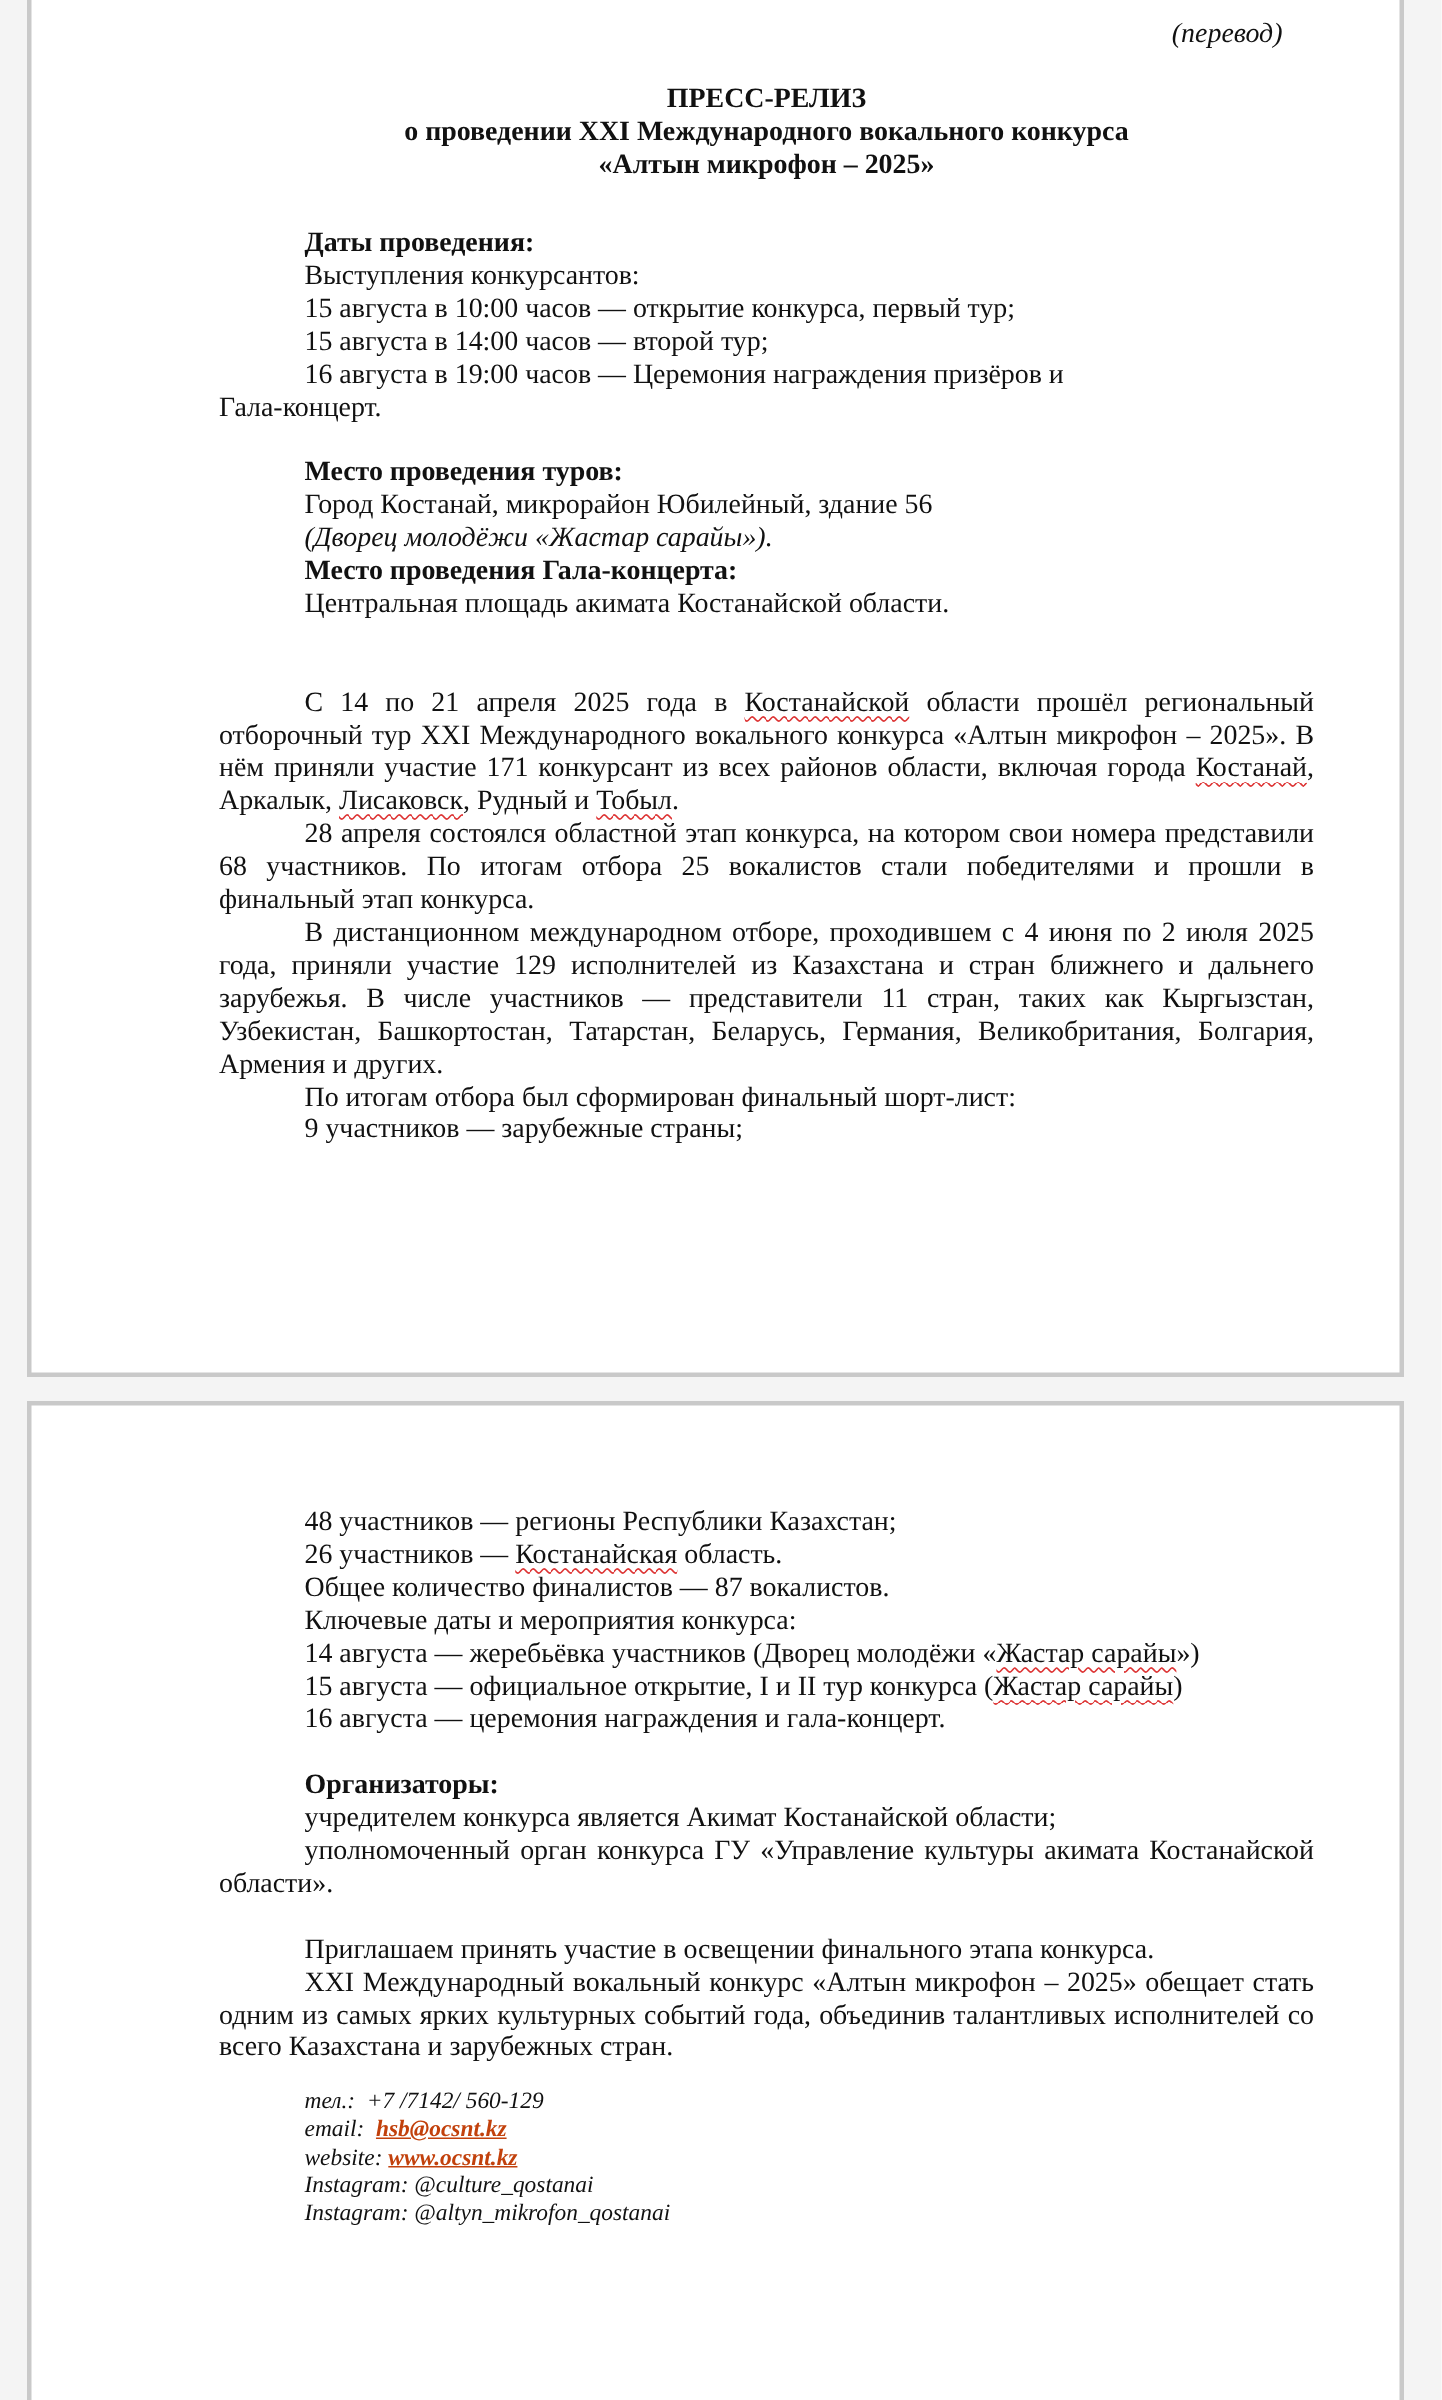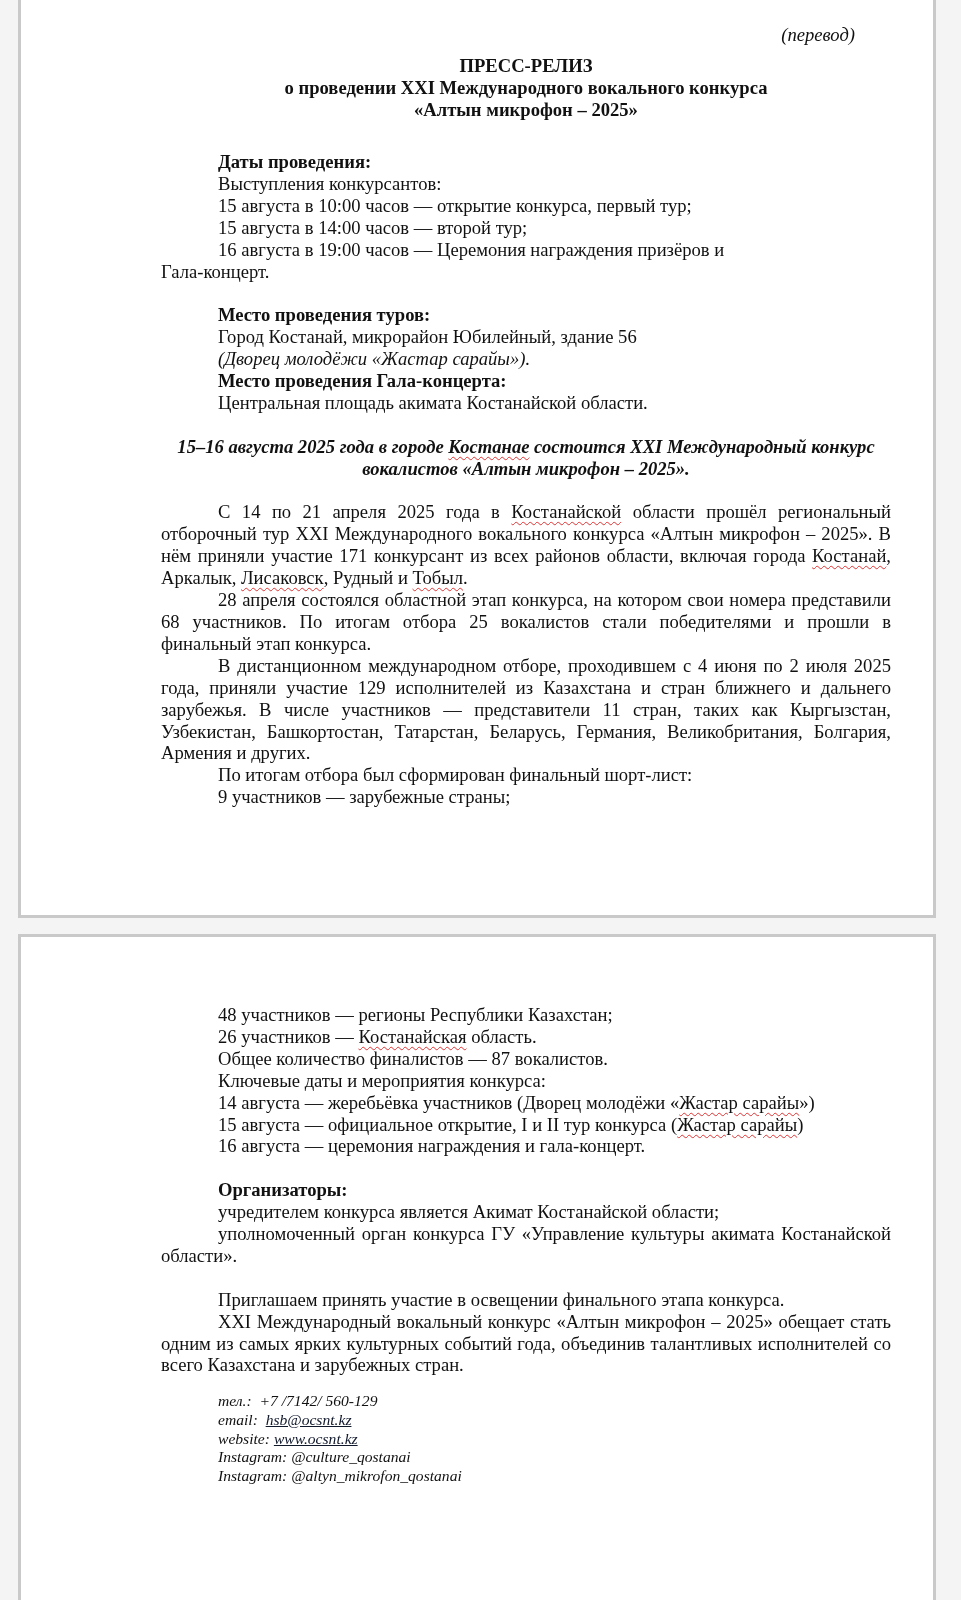--- a/index.html
+++ b/index.html
@@ -11,42 +11,42 @@
   }
   .page {
     position:absolute; left:18px; width:918px;
     background:#fff;
     border:3px solid #c9c9c9;
     box-sizing:border-box;
   }
   #page1 { top:-3px; height:921px; }
   #page2 { top:934px; height:680px; }
   .content {
-    position:absolute; left:140px; width:730px;
+    position:absolute; left:125px; width:730px;
     font-size:18.6px; line-height:21.9px;
   }
   #page1 .content { top:0; }
   #page2 .content { top:67px; }
   .translation {
     position:absolute; right:78px; top:12px;
-    font-style:italic; font-size:18.6px;margin-top:12px;
+    font-style:italic; font-size:18.6px;
   }
   .title-block { text-align:center; font-weight:bold; margin-top:55px; }
   .title-block div { line-height:22px; }
   p { margin:0; }
   .bold { font-weight:bold; }
   .ital { font-style:italic; }
   .ind { text-indent:57px; }
   .pad { padding-left:57px; }
   .just { text-align:justify; text-align-last:left; }
   .gap { height:21.9px; }
   .headline { font-weight:bold; font-style:italic; text-align:center; }
   .squig { text-decoration:underline wavy #d33; text-decoration-thickness:1px; text-underline-offset:3px; }
   .contact { font-style:italic; font-size:15.6px; line-height:18.7px; padding-left:57px; margin-top:16px; }
-  .contact a { color:#0f172a; text-decoration:underline; }
+  .contact a { color:#c2410c; text-decoration:underline;font-weight:bold; }
 </style>
 </head>
 <body>
 
 <div class="page" id="page1">
   <div class="translation">(перевод)</div>
   <div class="content">
     <div class="title-block">
       <div>ПРЕСС-РЕЛИЗ</div>
       <div>о проведении XXI Международного вокального конкурса</div>
@@ -58,21 +58,20 @@
     <p class="pad">15 августа в 10:00 часов — открытие конкурса, первый тур;</p>
     <p class="pad">15 августа в 14:00 часов — второй тур;</p>
     <p class="ind" style="width:590px">16 августа в 19:00 часов — Церемония награждения призёров и Гала-концерт.</p>
     <div class="gap"></div>
     <p class="pad bold">Место проведения туров:</p>
     <p class="pad">Город Костанай, микрорайон Юбилейный, здание 56</p>
     <p class="pad ital">(Дворец молодёжи «Жастар сарайы»).</p>
     <p class="pad bold">Место проведения Гала-концерта:</p>
     <p class="pad">Центральная площадь акимата Костанайской области.</p>
     <div class="gap"></div>
-    <p class="headline" style="padding:0 10px"><span>15–16 августа 2025 года в городе </span><span class="squig">Костанае</span><span> состоится XXI Международный конкурс вокалистов «Алтын микрофон – 2025».</span></p>
     <div class="gap"></div>
     <p class="ind just"><span>С 14 по 21 апреля 2025 года в </span><span class="squig">Костанайской</span><span> области прошёл региональный отборочный тур XXI Международного вокального конкурса «Алтын микрофон – 2025». В нём приняли участие 171 конкурсант из всех районов области, включая города </span><span class="squig">Костанай</span><span>, Аркалык, </span><span class="squig">Лисаковск</span><span>, Рудный и </span><span class="squig">Тобыл</span><span>.</span></p>
     <p class="ind just">28 апреля состоялся областной этап конкурса, на котором свои номера представили 68 участников. По итогам отбора 25 вокалистов стали победителями и прошли в финальный этап конкурса.</p>
     <p class="ind just">В дистанционном международном отборе, проходившем с 4 июня по 2 июля 2025 года, приняли участие 129 исполнителей из Казахстана и стран ближнего и дальнего зарубежья. В числе участников — представители 11 стран, таких как Кыргызстан, Узбекистан, Башкортостан, Татарстан, Беларусь, Германия, Великобритания, Болгария, Армения и других.</p>
     <p class="pad">По итогам отбора был сформирован финальный шорт-лист:</p>
     <p class="pad">9 участников — зарубежные страны;</p>
   </div>
 </div>
 
 <div class="page" id="page2">

